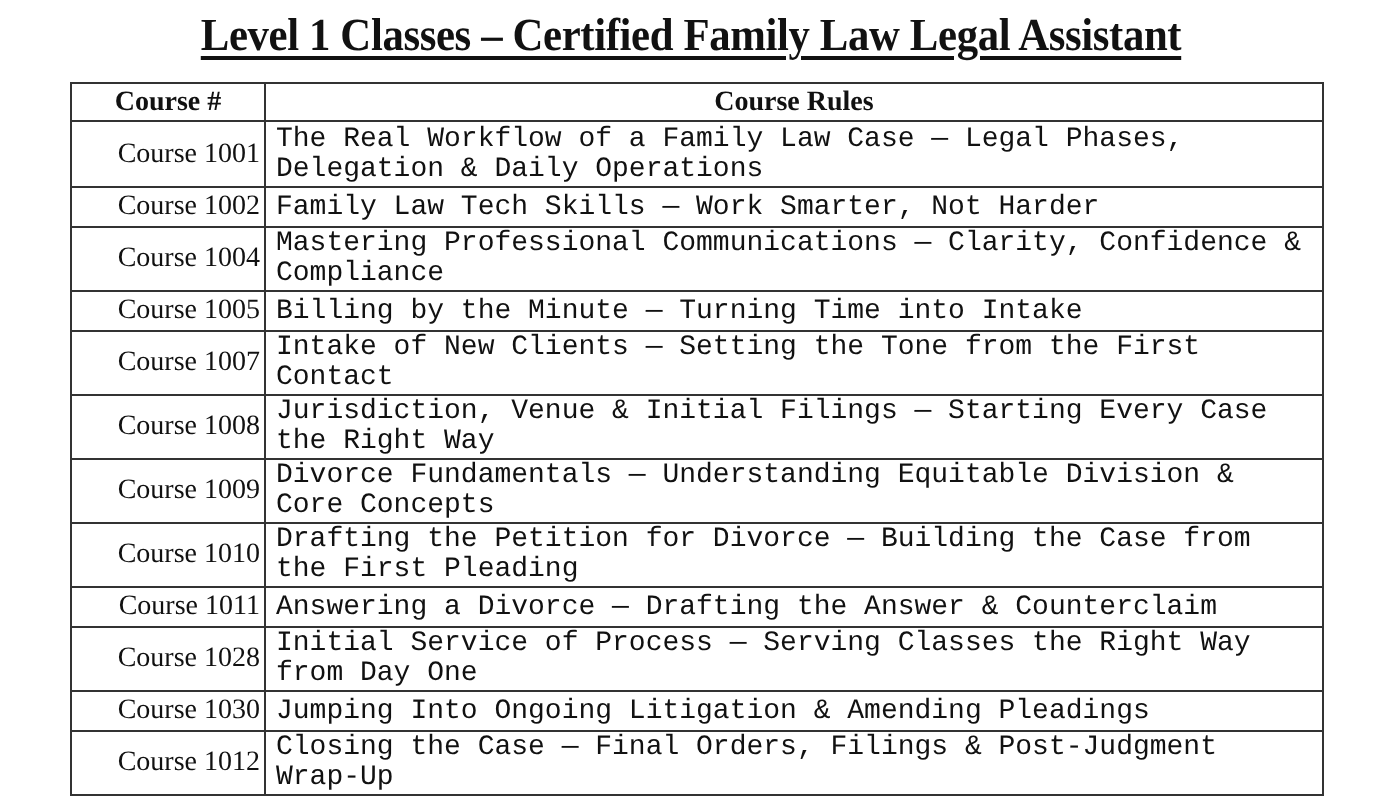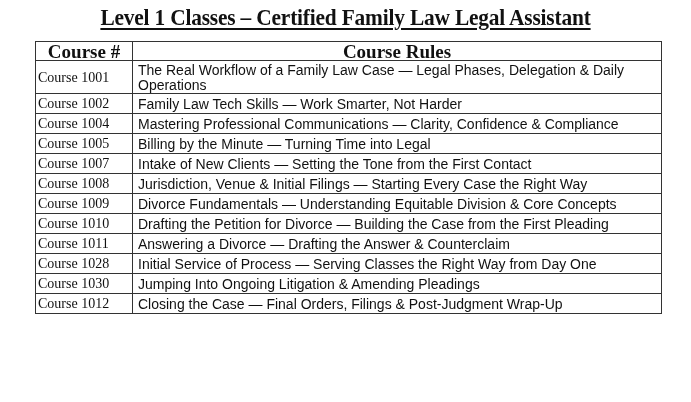--- a/index.html
+++ b/index.html
@@ -45,33 +45,33 @@
       border: 1px solid #333;
       padding: 0 6px;
       font-size: 12.5px;
       line-height: 15px;
       vertical-align: middle;
       white-space: normal;
     }
     .course-table th {
       font-family: "Liberation Serif", "DejaVu Serif", serif;
       font-weight: bold;
-      font-size: 19px;
+      font-size: 14px;
       height: 18px;
       text-align: center;
     }
     .course-table td.num {
-      text-align: left;
+      text-align: right;
       font-family: "Liberation Serif", "DejaVu Serif", serif;
       font-size: 14px;
       padding: 0 2px;
     }
     .course-table td.name {
       text-align: left;
-      font-family: Liberation Sans, sans-serif;
+      font-family: Liberation Mono, monospace;
       font-size: 14px;
       line-height: 15px;
       padding: 1px 5px 0 5px;
     }
     .col-num { width: 97px; }
     .col-name { width: auto; }
     tr.single td { height: 18px; }
     tr.double td { height: 31px; }
   </style>
 </head>
@@ -98,21 +98,21 @@
     <tr class="single">
       <td class="num">Course 1002</td>
       <td class="name">Family Law Tech Skills — Work Smarter, Not Harder</td>
     </tr>
     <tr class="single">
       <td class="num">Course 1004</td>
       <td class="name">Mastering Professional Communications — Clarity, Confidence &amp; Compliance</td>
     </tr>
     <tr class="single">
       <td class="num">Course 1005</td>
-      <td class="name">Billing by the Minute — Turning Time into Legal</td>
+      <td class="name">Billing by the Minute — Turning Time into Intake</td>
     </tr>
     <tr class="single">
       <td class="num">Course 1007</td>
       <td class="name">Intake of New Clients — Setting the Tone from the First Contact</td>
     </tr>
     <tr class="single">
       <td class="num">Course 1008</td>
       <td class="name">Jurisdiction, Venue &amp; Initial Filings — Starting Every Case the Right Way</td>
     </tr>
     <tr class="single">

